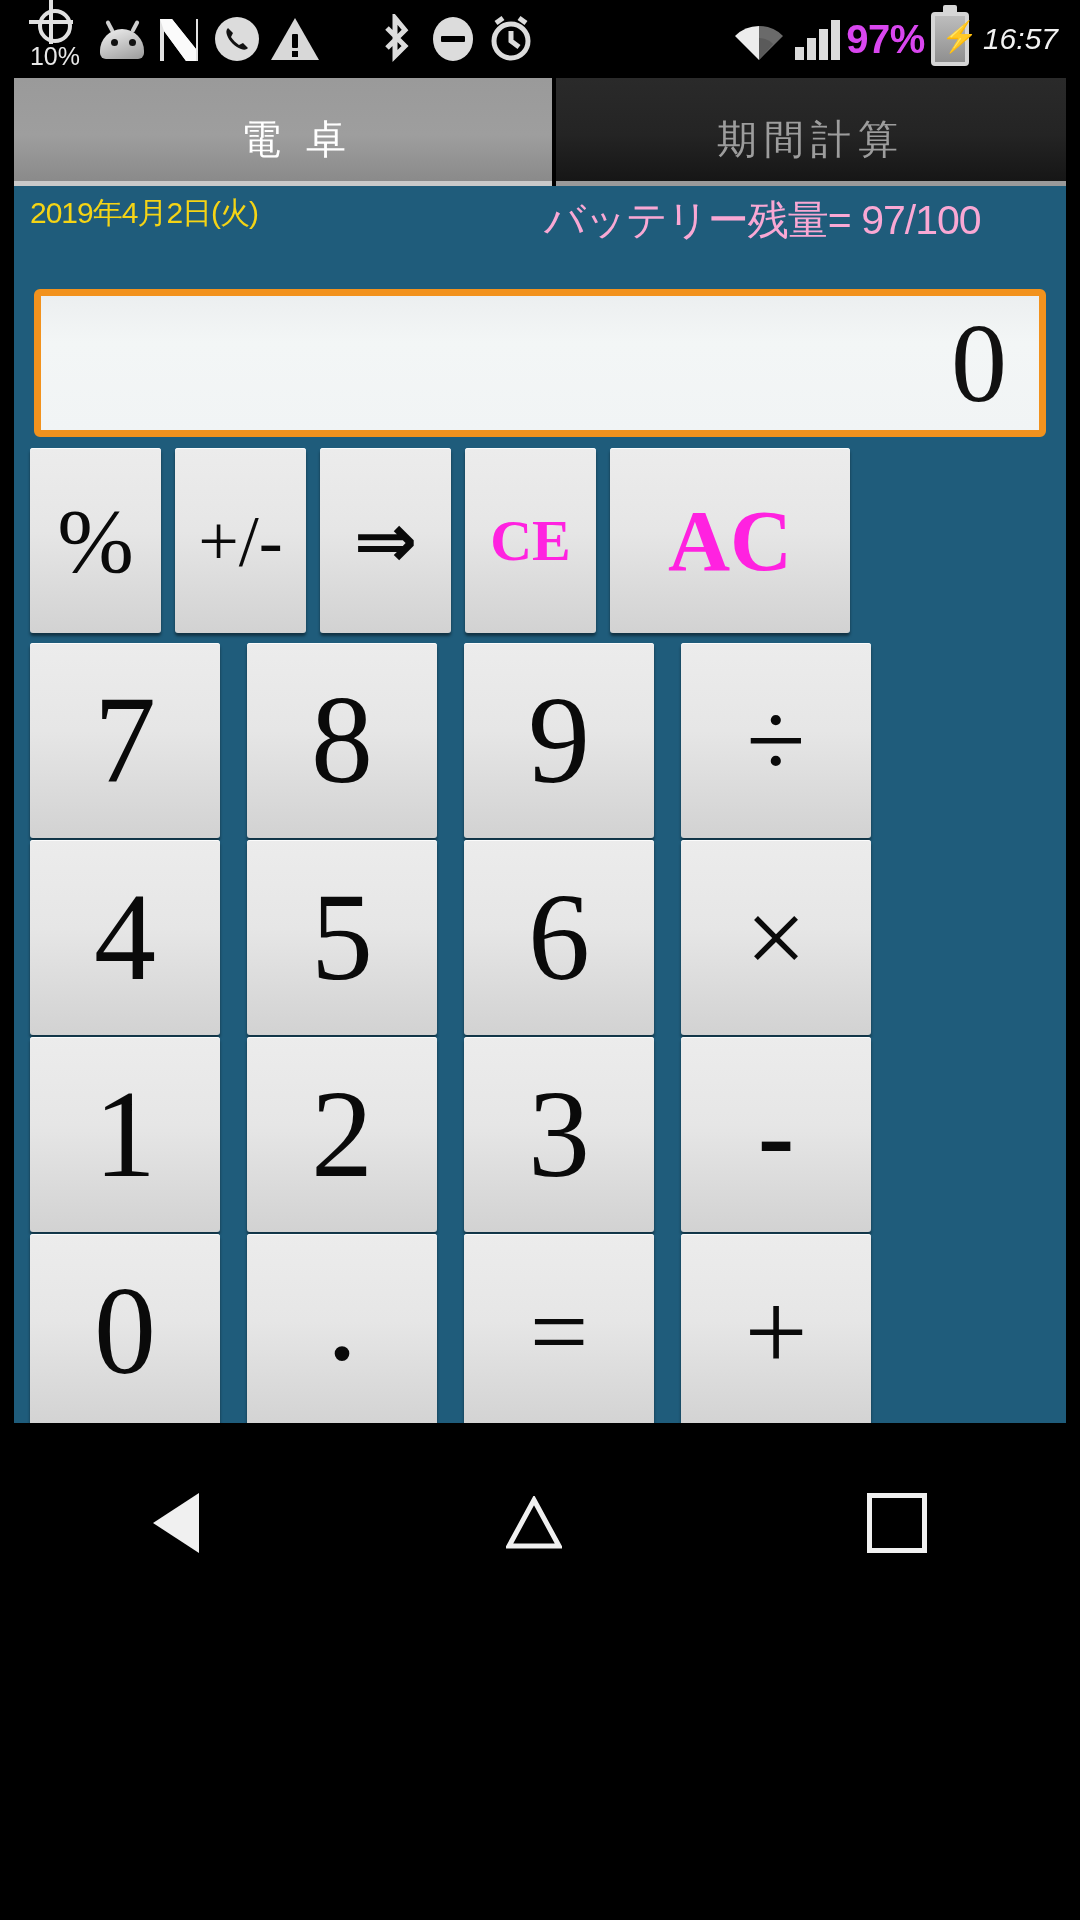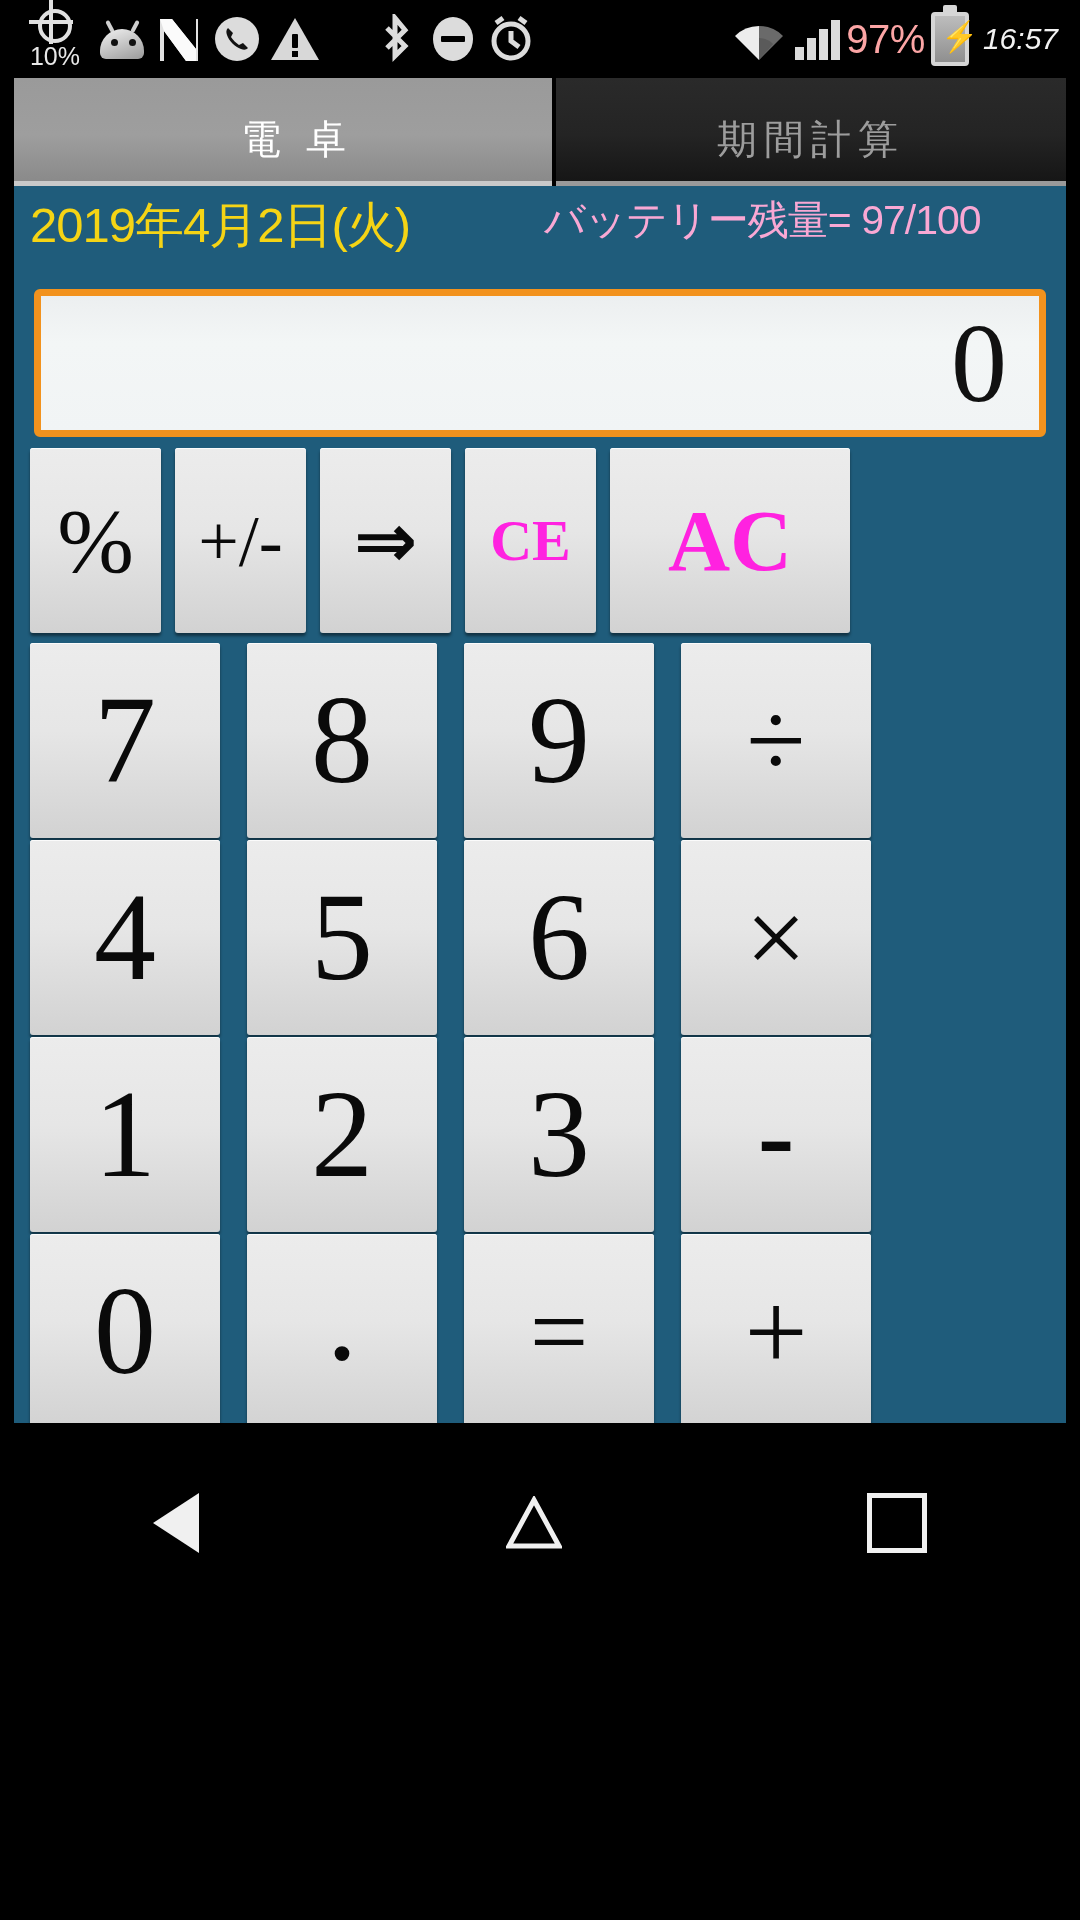--- a/index.html
+++ b/index.html
@@ -7,21 +7,21 @@
 
   #app{position:relative;width:1080px;height:1920px;background:#000;}
 
   
   .statusbar{position:absolute;left:0;top:0;width:1080px;height:78px;background:#000;
              display:flex;align-items:center;}
   .sb-left{display:flex;align-items:center;gap:0px;padding-left:22px;}
   .sb-right{display:flex;align-items:center;gap:0px;margin-left:auto;padding-right:22px;}
   .sb-ico{position:relative;display:flex;align-items:center;justify-content:center;
           width:58px;height:64px;color:#dcdcdc;}
-  .sb-txt{color:#fca5a5;font-size:40px;font-weight:400;letter-spacing:-0.5px;}
+  .sb-txt{color:#d946ef;font-size:40px;font-weight:700;letter-spacing:-0.5px;}
   .sb-time{color:#f2f2f2;font-size:30px;font-weight:400;padding-left:14px;letter-spacing:0px;font-style:italic;}
 
   
   .bright-wrap{width:66px;height:70px;display:flex;flex-direction:column;align-items:center;
                justify-content:center;margin-right:4px;}
   .bright-sun{width:26px;height:26px;border:4px solid #e0e0e0;border-radius:50%;position:relative;}
   .bright-sun::before,.bright-sun::after{content:"";position:absolute;background:#e0e0e0;}
   .bright-sun::before{width:4px;height:44px;left:7px;top:-13px;
      box-shadow:0 0 0 0 #e0e0e0;}
   .bright-sun::after{width:44px;height:4px;top:7px;left:-13px;}
@@ -71,21 +71,21 @@
   .tab.unsel{background:linear-gradient(#2a2a2a,#242424 55%,#161616);
              border-bottom:5px solid #9a9a9a;align-items:flex-end;}
   .tab.unsel .lbl{color:#9d9d9d;}
   .tab-div{width:4px;background:#000;}
 
   
   .panel{position:absolute;left:14px;top:186px;width:1052px;height:1237px;
          background:#1f5c7b;box-sizing:border-box;}
 
   .hdrline{position:absolute;left:0;top:0;width:1052px;height:64px;}
-  .hdr-date{position:absolute;left:16px;top:7px;color:#f5d415;font-size:49px;letter-spacing:-1px;}
+  .hdr-date{position:absolute;left:16px;top:7px;color:#f5d415;font-size:30px;letter-spacing:-1px;}
   .hdr-batt{position:absolute;left:530px;top:7px;color:#f9a8d4;font-size:41px;letter-spacing:-1px;}
 
   
   .display{position:absolute;left:20px;top:103px;width:1012px;height:148px;
            box-sizing:border-box;border:7px solid #f2921d;border-radius:6px;
            background:linear-gradient(#eceff0,#f3f6f6 35%,#f1f4f5);
            display:flex;align-items:center;justify-content:flex-end;}
   .display .val{font-family:"Liberation Serif","DejaVu Serif",serif;font-size:112px;
         color:#111;padding-right:32px;line-height:112px;font-weight:400;}
 

